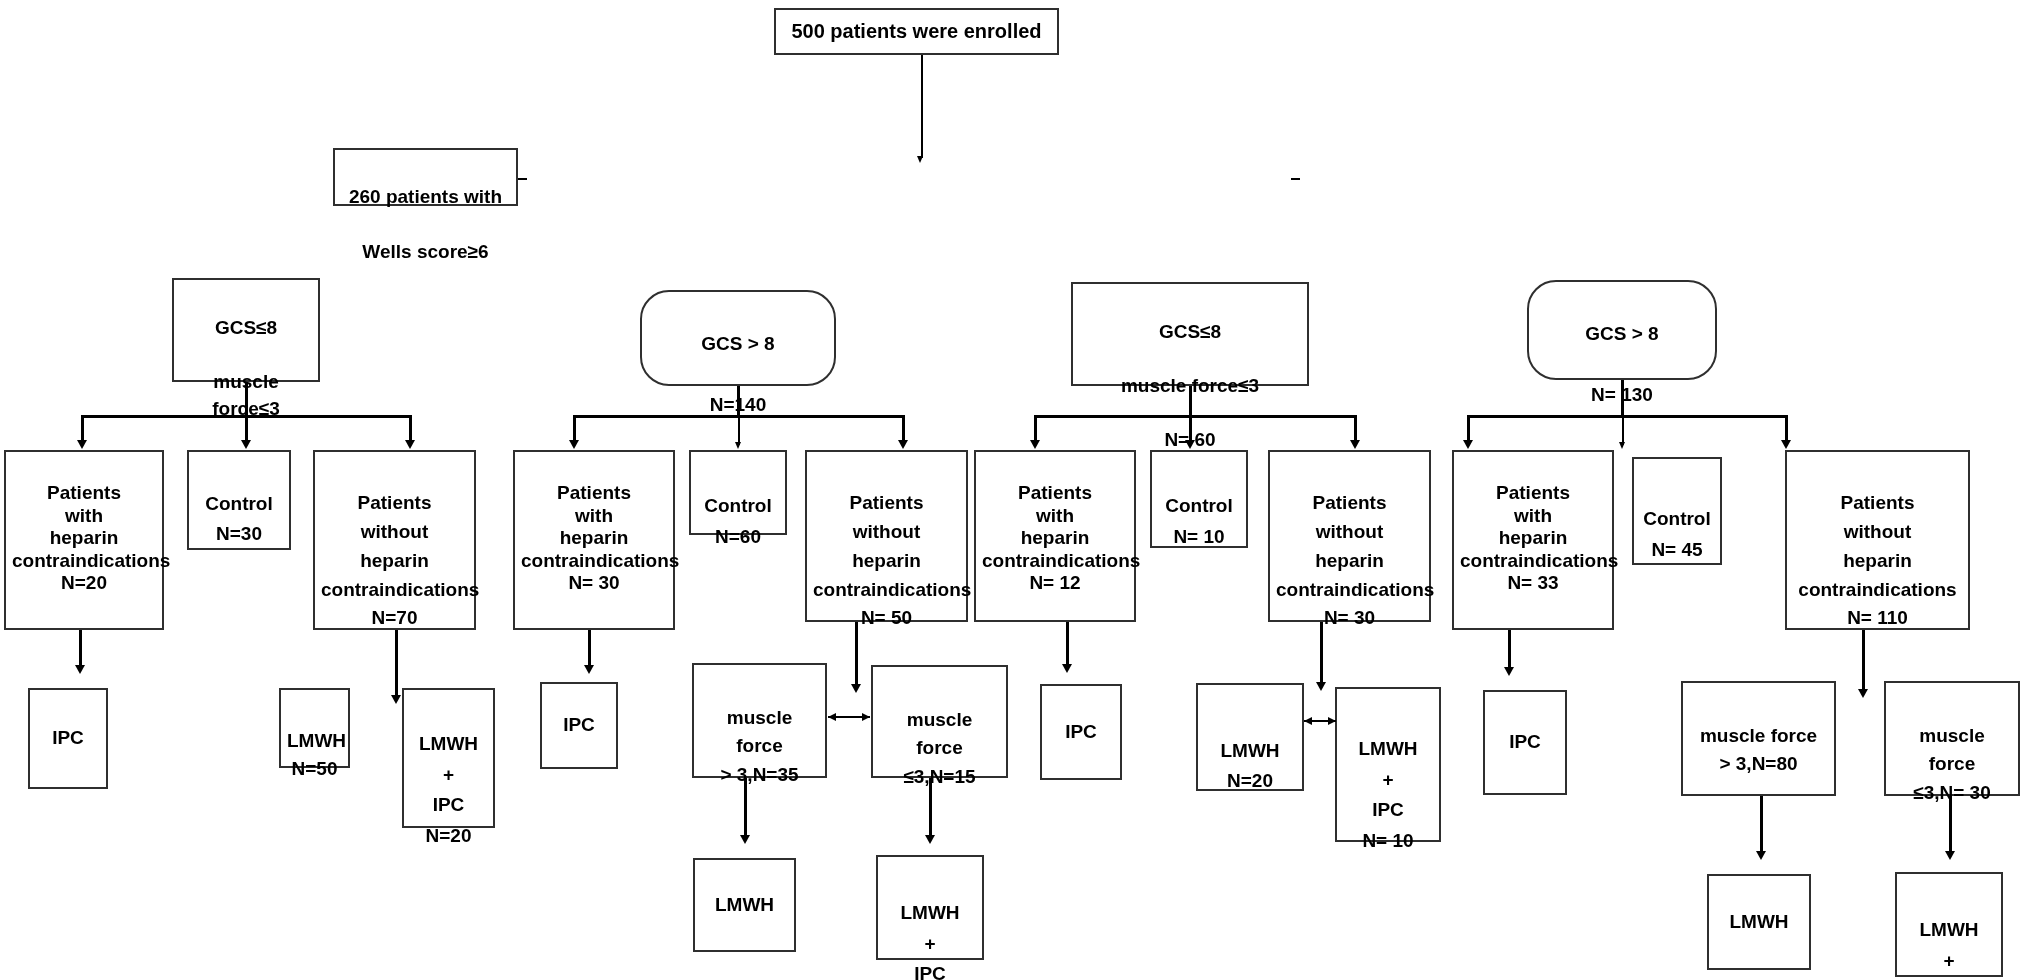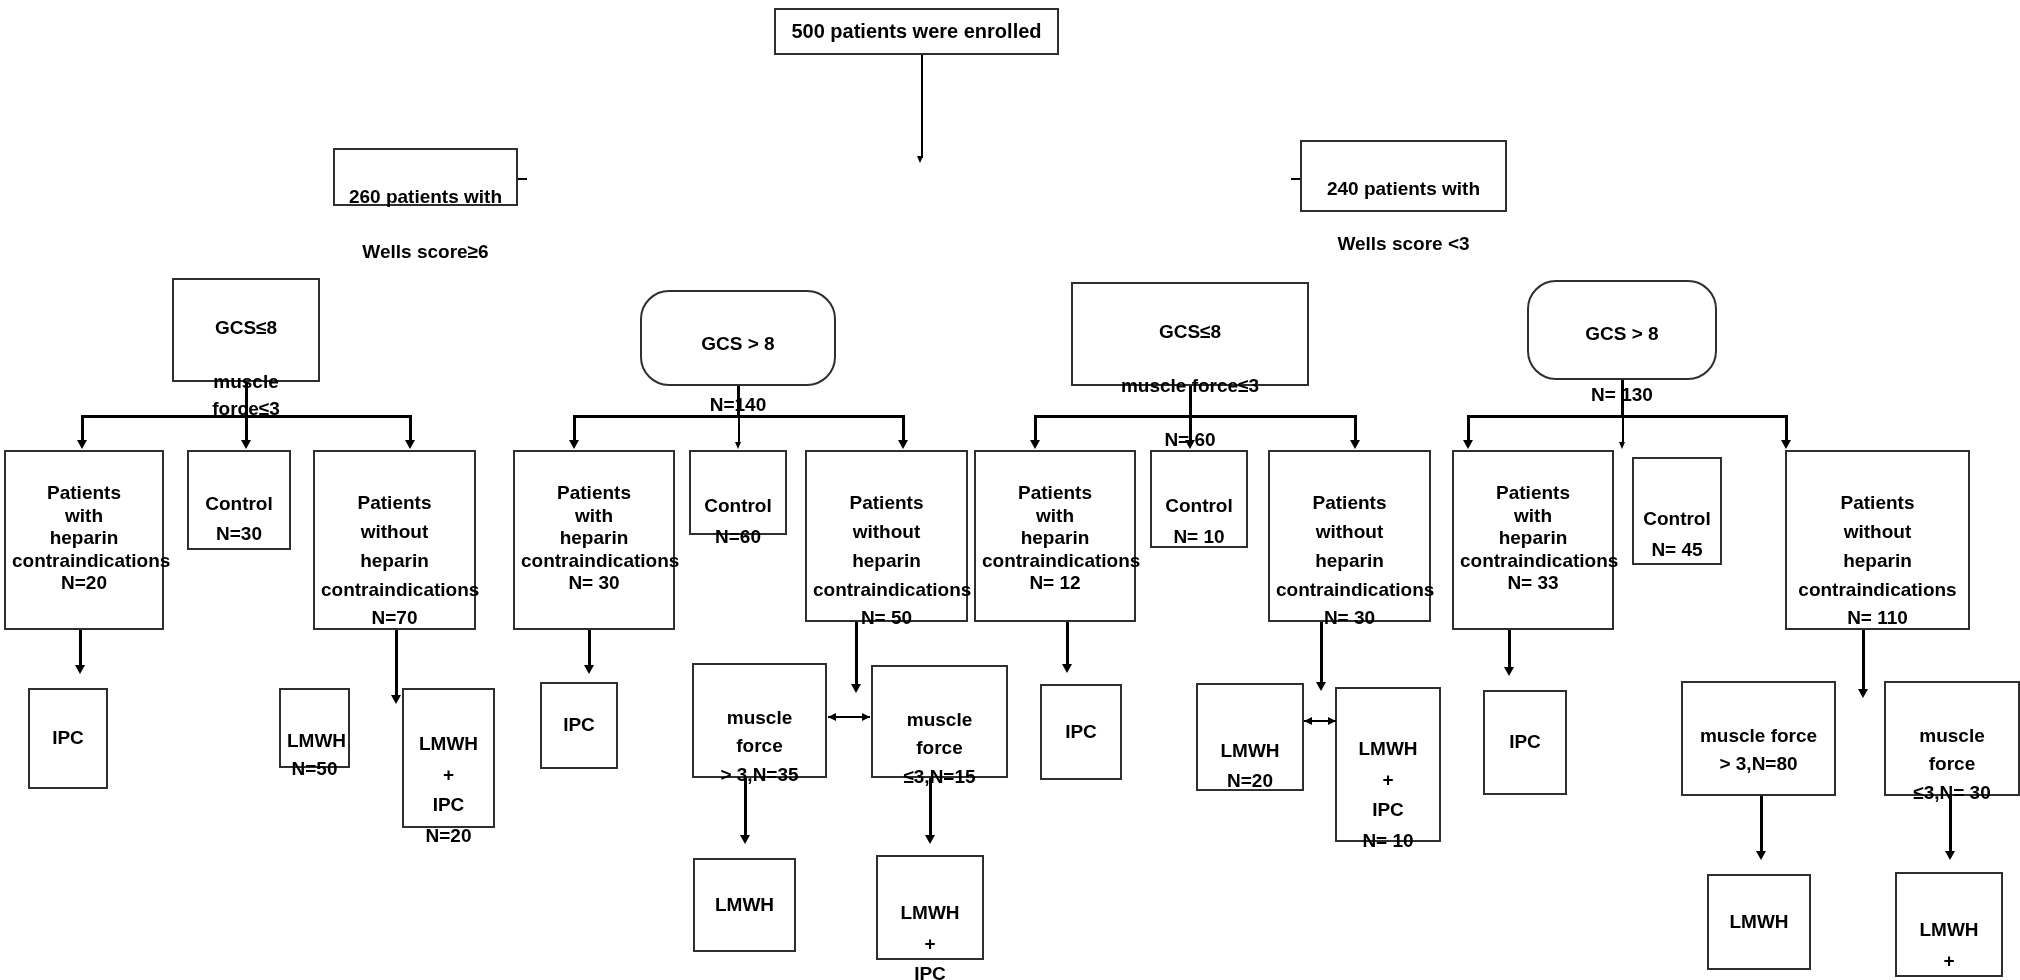--- a/index.html
+++ b/index.html
@@ -98,24 +98,20 @@
 
   <div class="vline" style="left:921px; top:55px; height:103px;"></div>
   <div class="arrowhead small" style="left:917px; top:156px;"></div>
 
   <div class="box" style="left:333px; top:148px; width:185px; height:58px; line-height:1.45; padding:5px 10px;">
     <div>260 patients with</div>
     <div>Wells score≥6</div>
   </div>
   <div class="tick" style="left:518px; top:178px; width:9px;"></div>
 
-  <div class="box" style="left:1300px; top:140px; width:207px; height:72px; line-height:1.45; padding:5px 12px;">
-    <div>240 patients with</div>
-    <div>Wells score  &lt;3</div>
-  </div>
   <div class="tick" style="left:1291px; top:178px; width:9px;"></div>
 
   <div class="box" style="left:172px; top:278px; width:148px; height:104px; padding:8px 10px;">
     <div>GCS≤8</div>
     <div>muscle force≤3</div>
     <div>N=120</div>
   </div>
 
   <div class="box center loose" style="left:640px; top:290px; width:196px; height:96px; padding:6px 10px;">
     <div>GCS &gt; 8</div>

